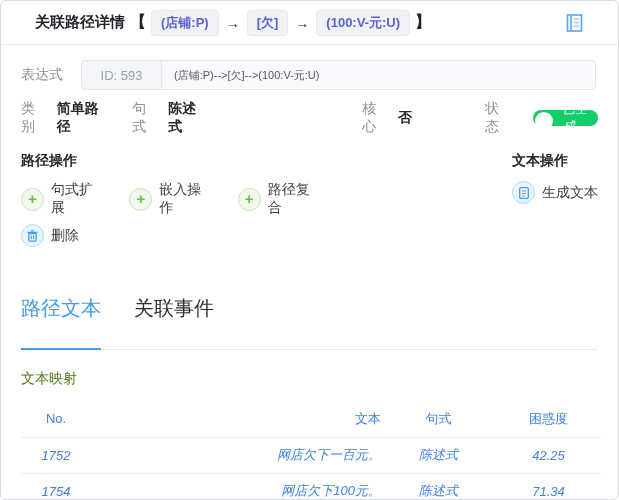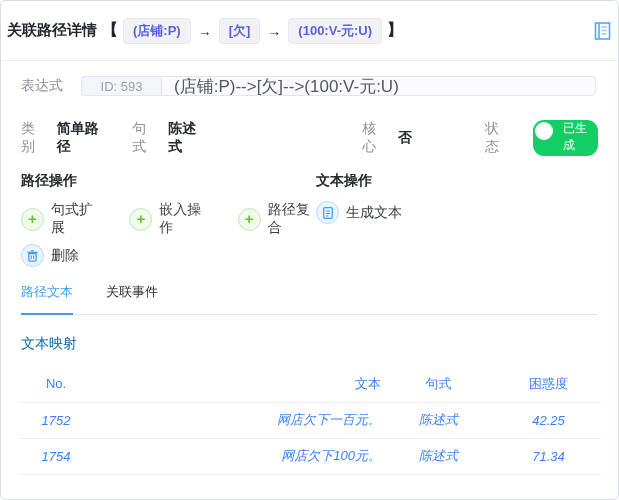--- a/index.html
+++ b/index.html
@@ -7,90 +7,90 @@
   body { font-family:"Liberation Sans","DejaVu Sans",sans-serif; font-size:14px; color:#303133; }
 
   .card {
     width:619px; height:500px;
     border:1px solid #d6dae1; border-radius:6px;
     background:#fff; overflow:hidden;
   }
 
   
   .hdr {
-    height:60px; display:flex; align-items:center;
-    padding:0 6px; border-bottom:1px solid #ebeef3;
+    height:44px; display:flex; align-items:center;
+    padding:0 34px; border-bottom:1px solid #ebeef3;
   }
   .hdr-title { font-size:15px; font-weight:bold; color:#24272d; }
   .bracket { font-size:16px; font-weight:bold; color:#1f2329; margin:0 5px; }
   .node-badge {
     background:#f1f2f6; border:1px solid #e7e8ef; border-radius:4px;
     padding:3px 9px; font-size:13px; font-weight:bold; color:#5a5fe0;
   }
   .arrow { font-weight:bold; color:#222; margin:0 7px; font-size:14px; }
   .hdr-icon { margin-left:auto; display:flex; align-items:center; cursor:pointer; }
 
   
   .body { padding:0 20px; }
 
   .expr-row { margin-top:15px; display:flex; align-items:center; }
   .field-label { color:#8c909a; font-size:14px; margin-right:18px; white-space:nowrap; }
-  .input-group { display:flex; flex:1; height:20px; max-width:515px; }
+  .input-group { display:flex; flex:1; height:30px; max-width:515px; }
   .input-prepend {
     width:80px; background:#f4f5f9; border:1px solid #e2e5ed; border-right:none;
     border-radius:4px 0 0 4px; color:#9ba1ac; font-size:13px;
     display:flex; align-items:center; justify-content:center;
   }
   .expr-input {
     flex:1; border:1px solid #e2e5ed; border-radius:0 4px 4px 0;
-    background:#f9f9fe; color:#54575e; font-size:17px; padding:0 12px;
+    background:#f9f9fe; color:#54575e; font-size:11px; padding:0 12px;
     font-family:"Liberation Sans","DejaVu Sans",sans-serif; outline:none;
   }
 
-  .meta-row { margin-top:24px; display:flex; align-items:center; }
+  .meta-row { margin-top:10px; display:flex; align-items:center; }
   .meta-label { color:#8c909a; margin-right:13px; }
   .meta-value { font-weight:bold; color:#26292e; }
   .gap30 { margin-left:30px; } .gap160 { margin-left:160px; } .gap75 { margin-left:73px; }
 
   .switch {
-    margin-left:12px; width:80px; height:36px; border-radius:11px;
+    margin-left:12px; width:80px; height:16px; border-radius:11px;
     background:#13ce66; position:relative; cursor:pointer;
-    display:flex; 
+    display:flex; align-items:center;font-style:italic;
   }
   .switch-knob {
     position:absolute; left:2px; top:2px; width:18px; height:18px;
     border-radius:50%; background:#fff;
   }
   .switch-text { color:#fff; font-size:12px; padding-left:30px; }
 
   
-  .ops { margin-top:16px; display:flex; }
+  .ops { margin-top:16px; display:flex;justify-content:space-between; }
   .ops-left { width:295px; }
   .ops-title { font-weight:bold; font-size:14px; color:#26292e; }
   .btn-row { margin-top:11px; display:flex; align-items:center; }
   .op-btn { display:flex; align-items:center; cursor:pointer; margin-right:30px; }
   .op-btn:last-child { margin-right:0; }
   .op-btn .lbl { margin-left:7px; color:#3a3e45; font-size:14px; }
   .circ {
     width:23px; height:23px; border-radius:50%;
     display:flex; align-items:center; justify-content:center; flex:none;
   }
   .circ.green { background:#f0f9eb; border:1px solid #c5e5b4; color:#67c23a; }
   .circ.blue  { background:#eaf4fe; border:1px solid #b0d8f9; color:#409eff; }
   .plus-glyph { font-size:15px; line-height:1; font-weight:bold; transform:translateY(-1px); }
 
   
   .tabs { margin-top:16px; display:flex; border-bottom:1px solid #e4e7ed; }
   .tab {
-    padding:0 0 12px 0; margin-right:33px; font-size:13px; color:#2b2f36;
-    cursor:pointer; border-bottom:2px solid transparent; margin-bottom:-1px;
+    padding:0 0 26px 0; margin-right:33px; font-size:20px; color:#2b2f36;
+    cursor:pointer; border-bottom:2px solid transparent; margin-bottom:-1px;margin-top:32px;
   }
   .tab.active { color:#3d9df5; border-bottom-color:#3d9df5; }
 
-  .section-title { margin-top:20px; color:#0369a1; font-size:14px; }
+  .section-title { margin-top:20px; color:#4d7c0f; font-size:14px; }
 
   
   table { margin-top:13px; width:100%; border-collapse:collapse; table-layout:fixed; }
   th, td { height:36px; font-size:13px; border-bottom:1px solid #ebeef5; text-align:center; }
   th { color:#3b82f6; font-weight:normal; }
   td { color:#3b82f6;font-style:italic; }
   th.col-text, td.col-text { text-align:right; padding-left:55px; }
   tbody tr.striped { background:#fafafc; }
 </style>
 </head>

